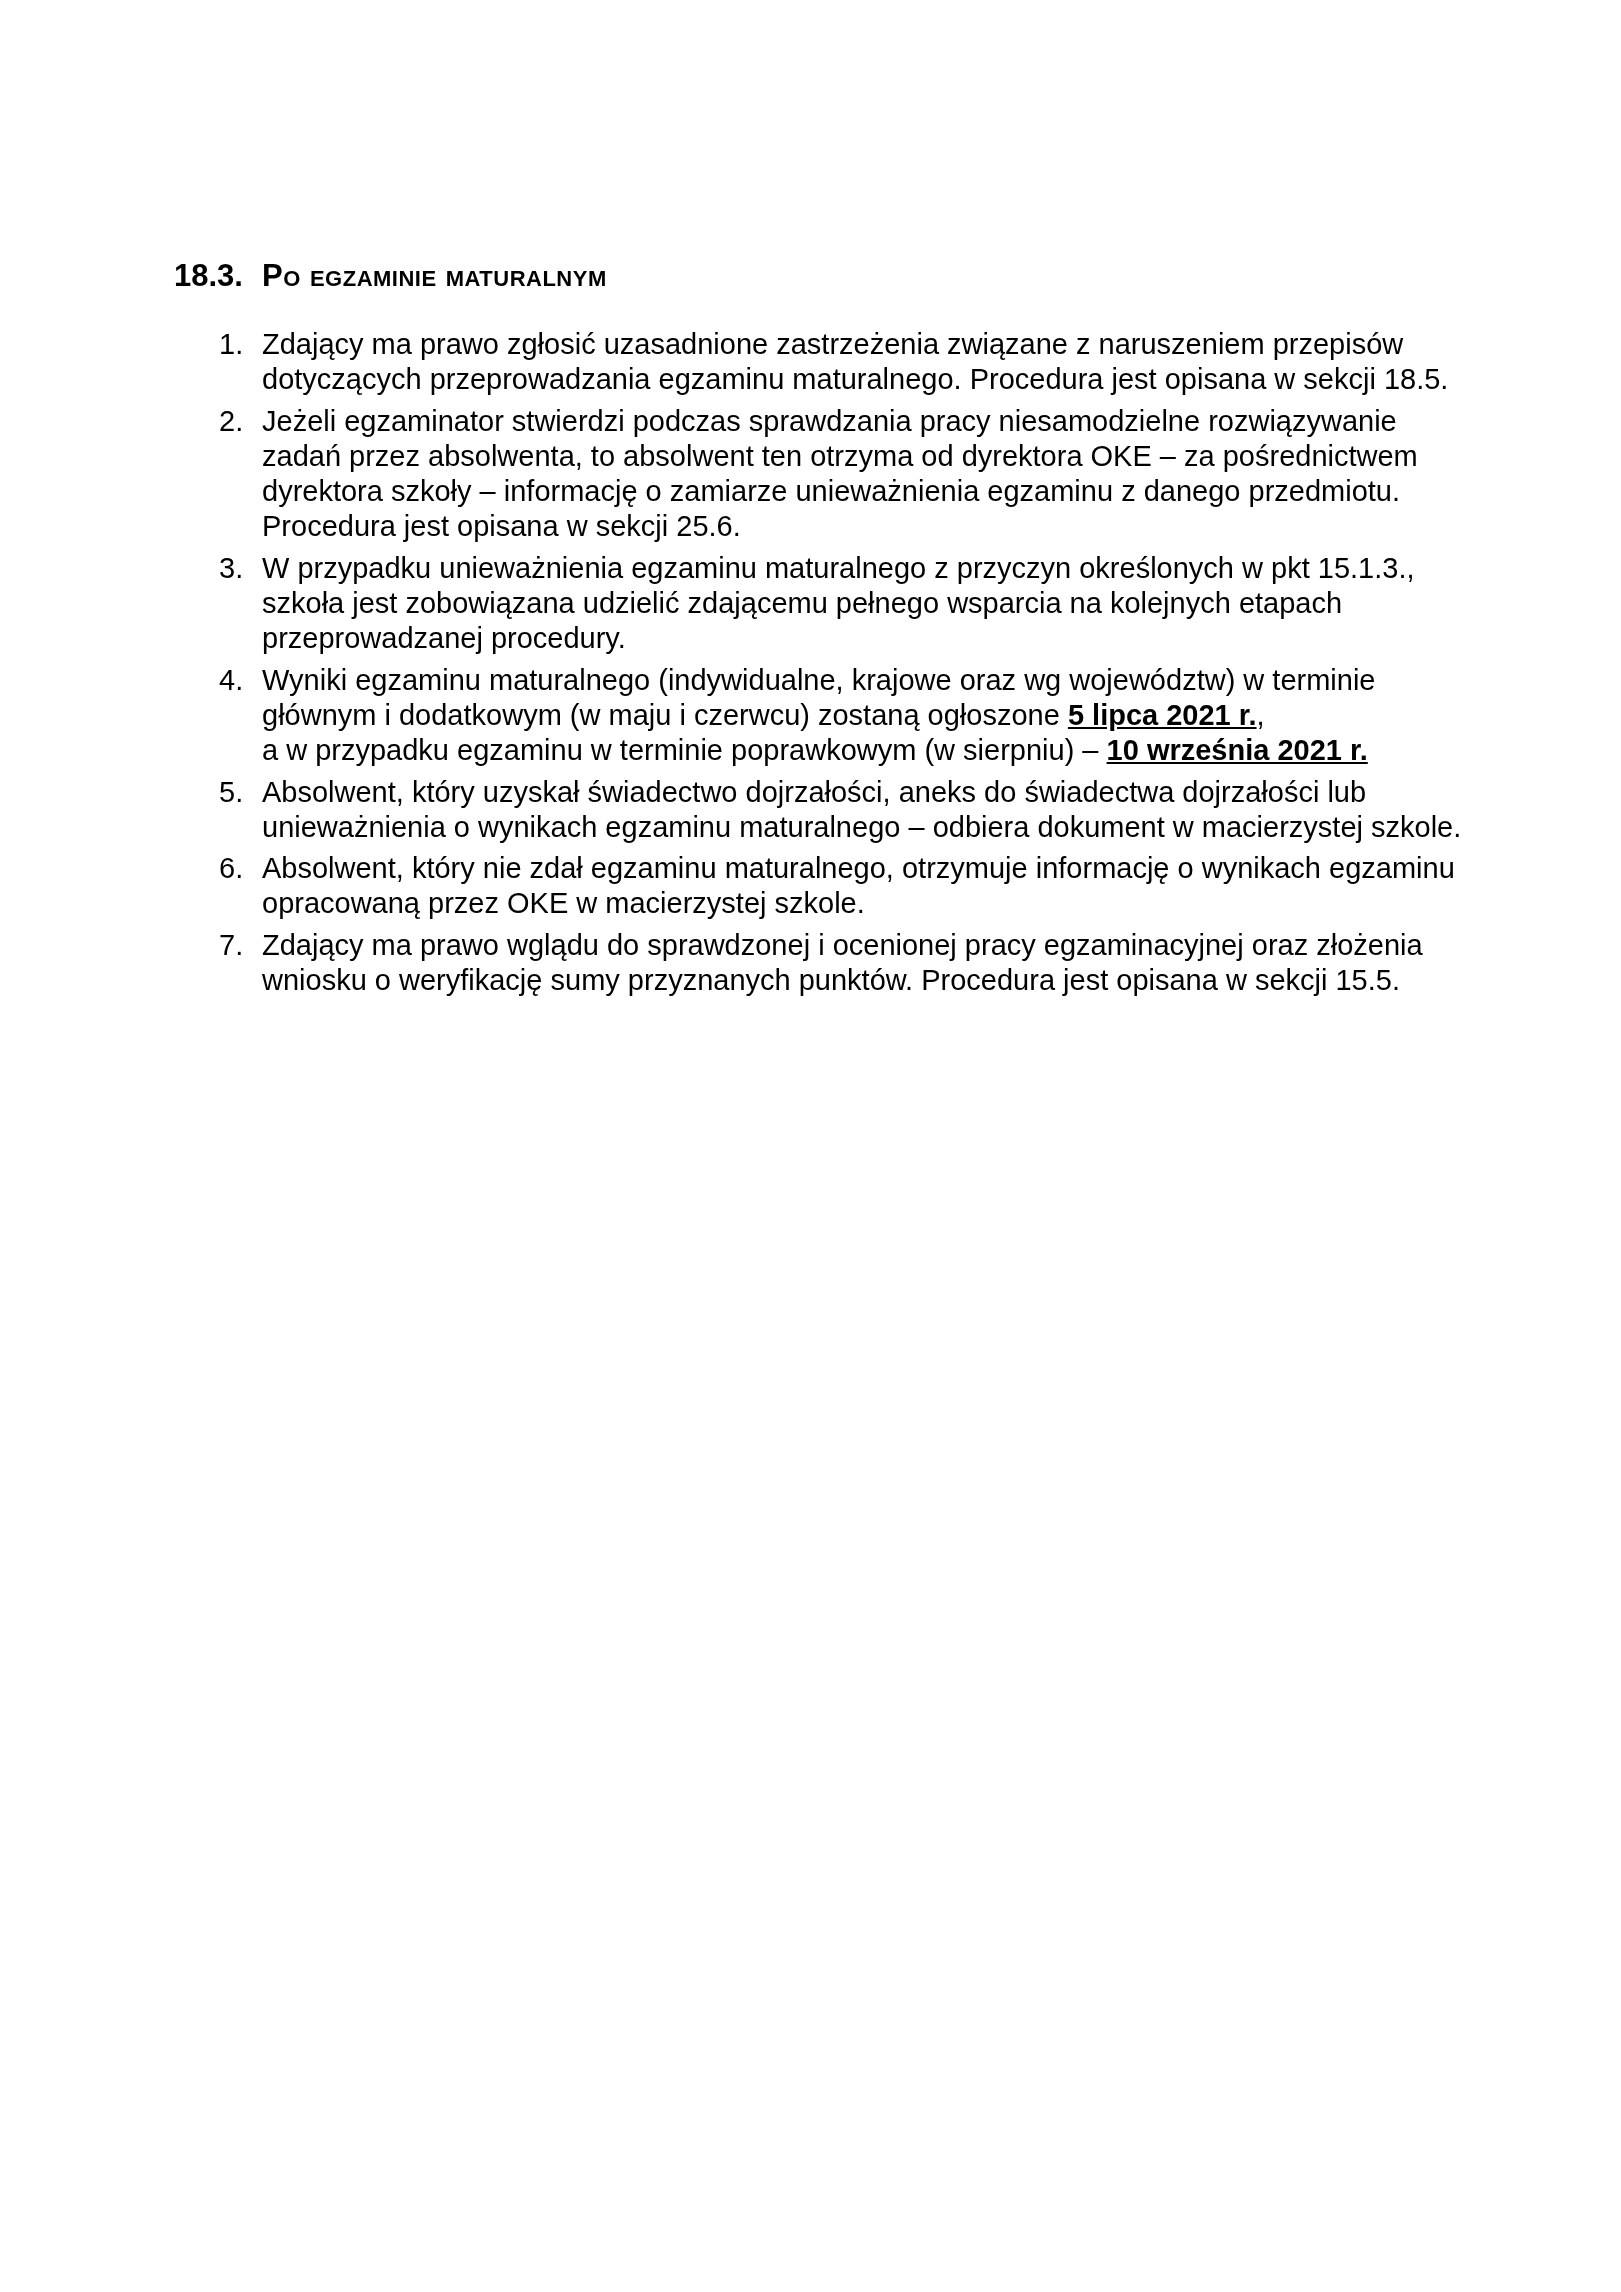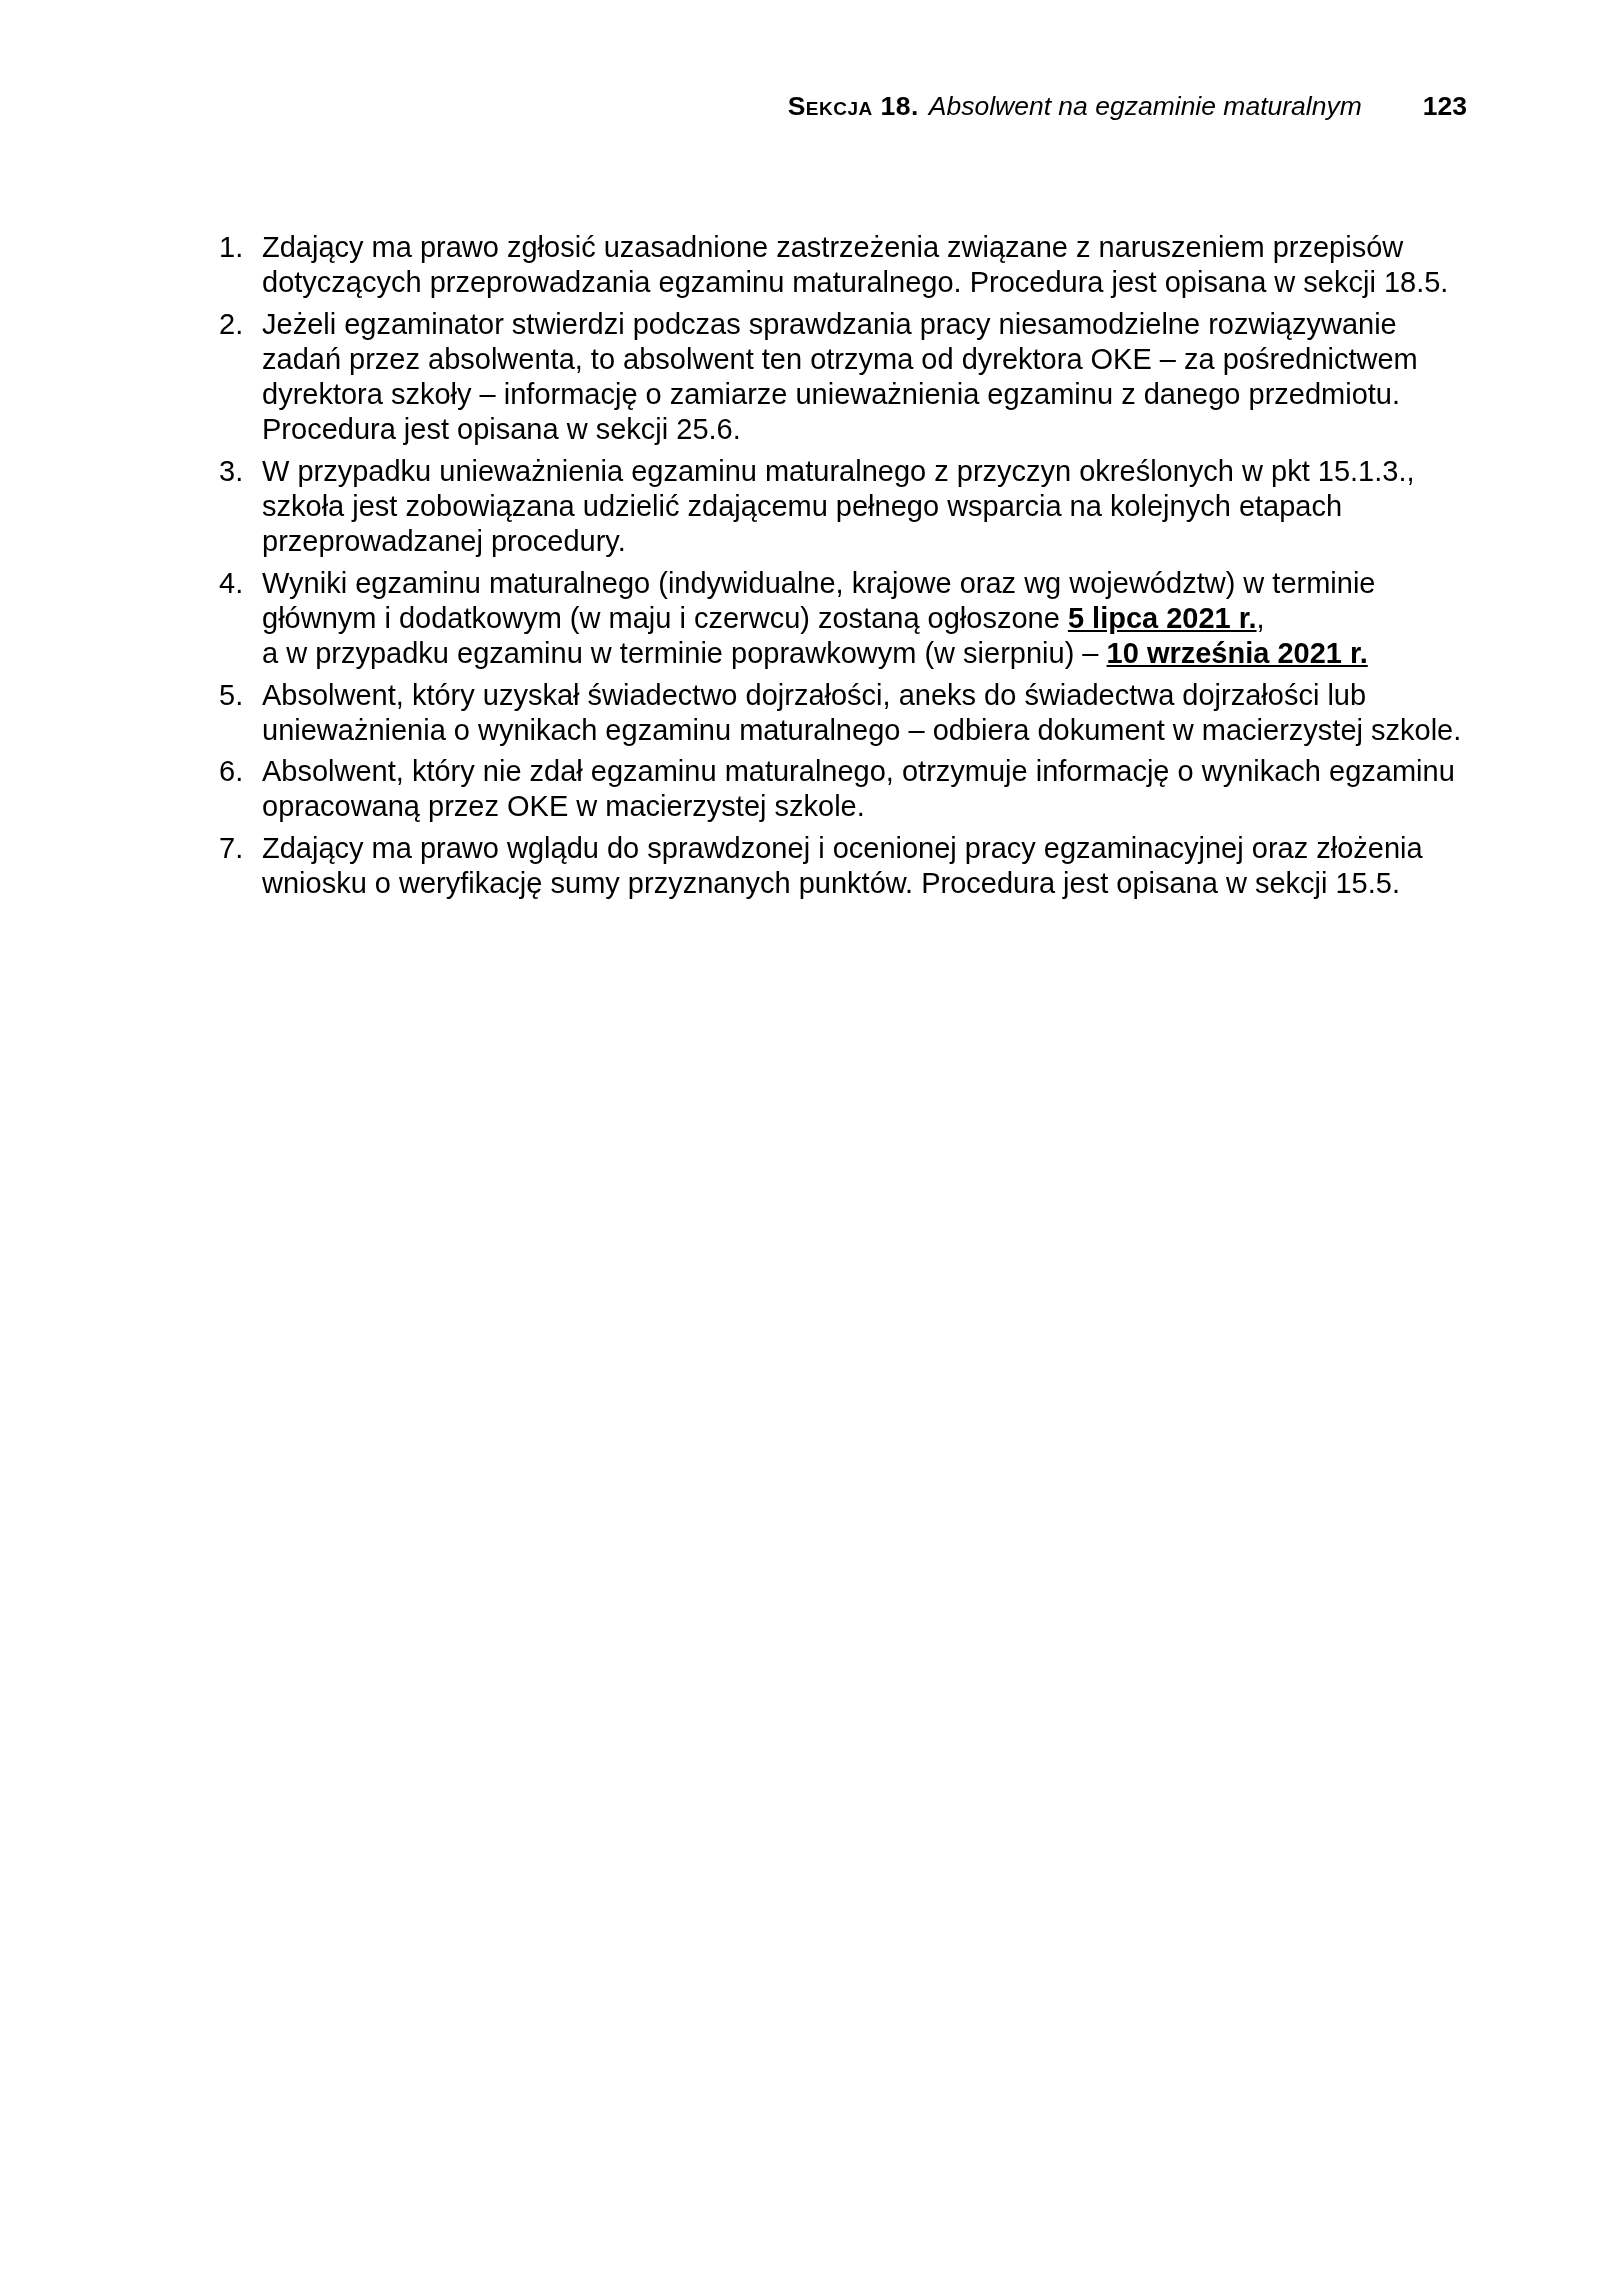--- a/index.html
+++ b/index.html
@@ -81,29 +81,28 @@
   ol.num-list > li {
     margin-bottom: 6.9px;
   }
   b { font-weight: bold; text-decoration: underline; }
 </style>
 </head>
 <body>
 
 <div class="page">
 
-  <header class="page-header">
-    <span class="hdr-section">Sekcja 18.</span>
-    <span class="hdr-title">Absolwent na egzaminie maturalnym</span>
-    <span class="hdr-page">123</span>
-  </header>
 
   <main class="content">
 
 
+    <h2 class="section-heading">
+      <span class="sh-num">18.3.</span>
+      <span class="sh-title">Po egzaminie maturalnym</span>
+    </h2>
 
     <ol class="num-list">
 
       <li class="list-item">
         <span class="num">1.</span>
         <span class="item-text">Zdający ma prawo zgłosić uzasadnione zastrzeżenia związane z naruszeniem przepisów dotyczących przeprowadzania egzaminu maturalnego. Procedura jest opisana w sekcji 18.5.</span>
       </li>
 
       <li class="list-item">
         <span class="num">2.</span>

